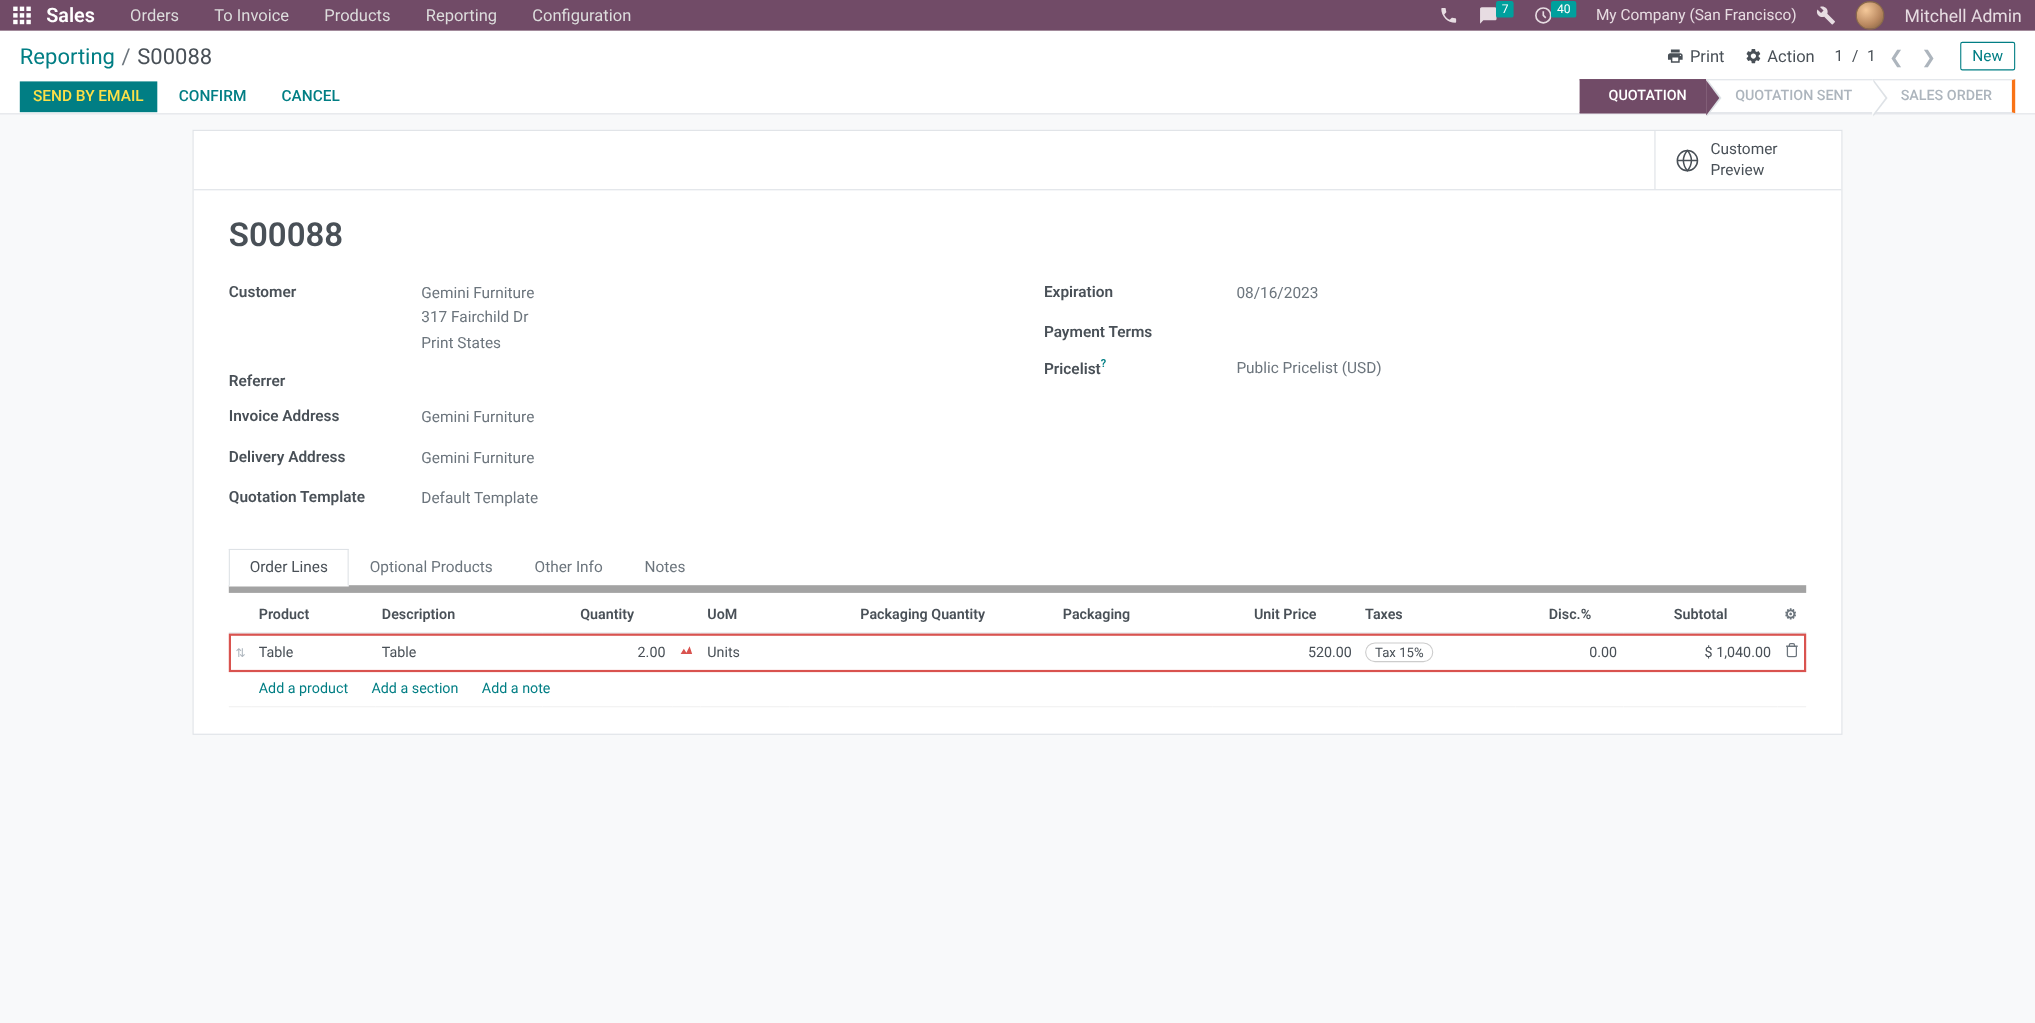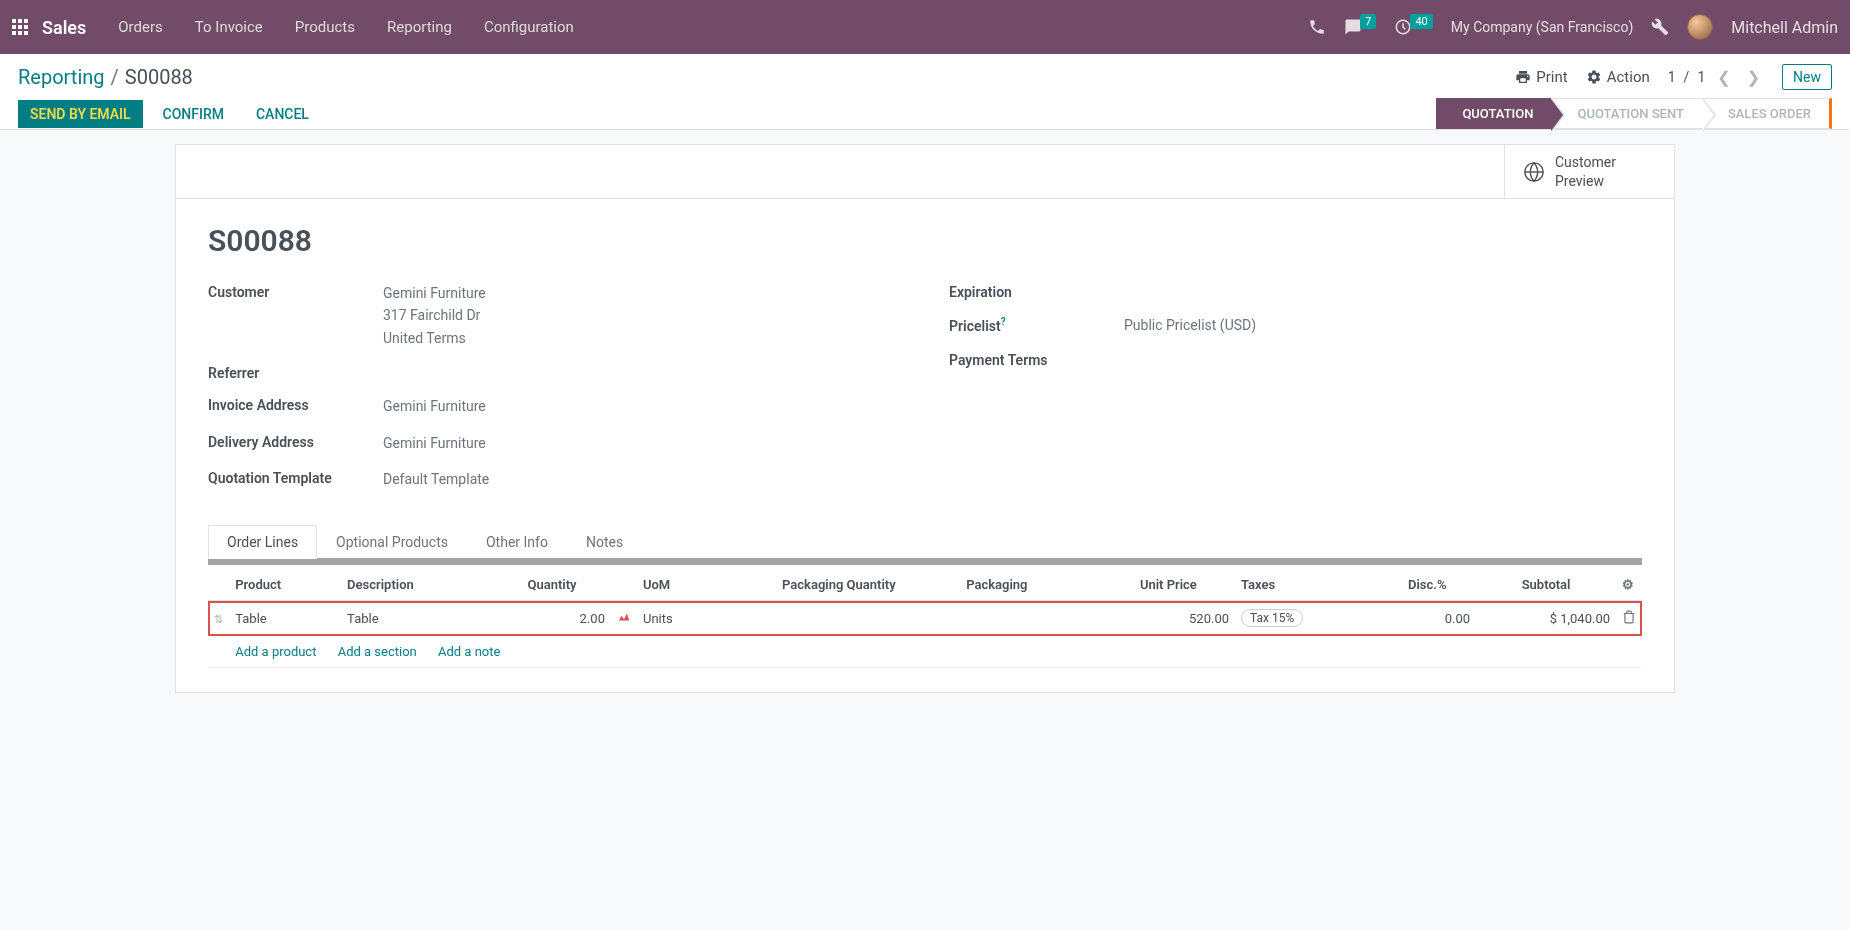--- a/index.html
+++ b/index.html
@@ -8,21 +8,21 @@
   box-sizing: border-box;
   font-family: -apple-system, BlinkMacSystemFont, "Segoe UI", Roboto, "Helvetica Neue", Arial, sans-serif;
 }
 body {
   background: #f8f9fa;
   font-size: 14px;
   color: #495057;
 }
 .top-nav {
   background: #714B67;
-  height: 54px;
+  height: 28px;
   display: flex;
   align-items: center;
   padding: 0 12px;
   color: #e7dce2;
 }
 .apps-icon {
   display: grid;
   grid-template-columns: repeat(3, 4px);
   grid-gap: 2px;
   cursor: pointer;
@@ -489,21 +489,21 @@
     </div>
     <div class="form-body">
       <h1 class="oe-title">S00088</h1>
       <div class="form-group">
         <div class="form-col">
           <div class="form-row">
             <div class="form-label">Customer</div>
             <div class="form-value">
               <div>Gemini Furniture</div>
               <div>317 Fairchild Dr</div>
-              <div>United Terms</div>
+              <div>Print States</div>
             </div>
           </div>
           <div class="form-row">
             <div class="form-label">Referrer</div>
             <div class="form-value"></div>
           </div>
           <div class="form-row">
             <div class="form-label">Invoice Address</div>
             <div class="form-value">Gemini Furniture</div>
           </div>
@@ -512,30 +512,31 @@
             <div class="form-value">Gemini Furniture</div>
           </div>
           <div class="form-row">
             <div class="form-label">Quotation Template</div>
             <div class="form-value">Default Template</div>
           </div>
         </div>
         <div class="form-col">
           <div class="form-row">
             <div class="form-label">Expiration</div>
+            <div class="form-value">08/16/2023</div>
+          </div>
+          <div class="form-row">
+            <div class="form-label">Payment Terms</div>
+            <div class="form-value"></div>
           </div>
           <div class="form-row">
             <div class="form-label">
               <span>Pricelist</span><span class="help-icon">?</span>
             </div>
             <div class="form-value">Public Pricelist (USD)</div>
-          </div>
-          <div class="form-row">
-            <div class="form-label">Payment Terms</div>
-            <div class="form-value"></div>
           </div>
         </div>
       </div>
 
       <div class="notebook">
         <div class="nav-tabs">
           <div class="tab active">Order Lines</div>
           <div class="tab">Optional Products</div>
           <div class="tab">Other Info</div>
           <div class="tab">Notes</div>

